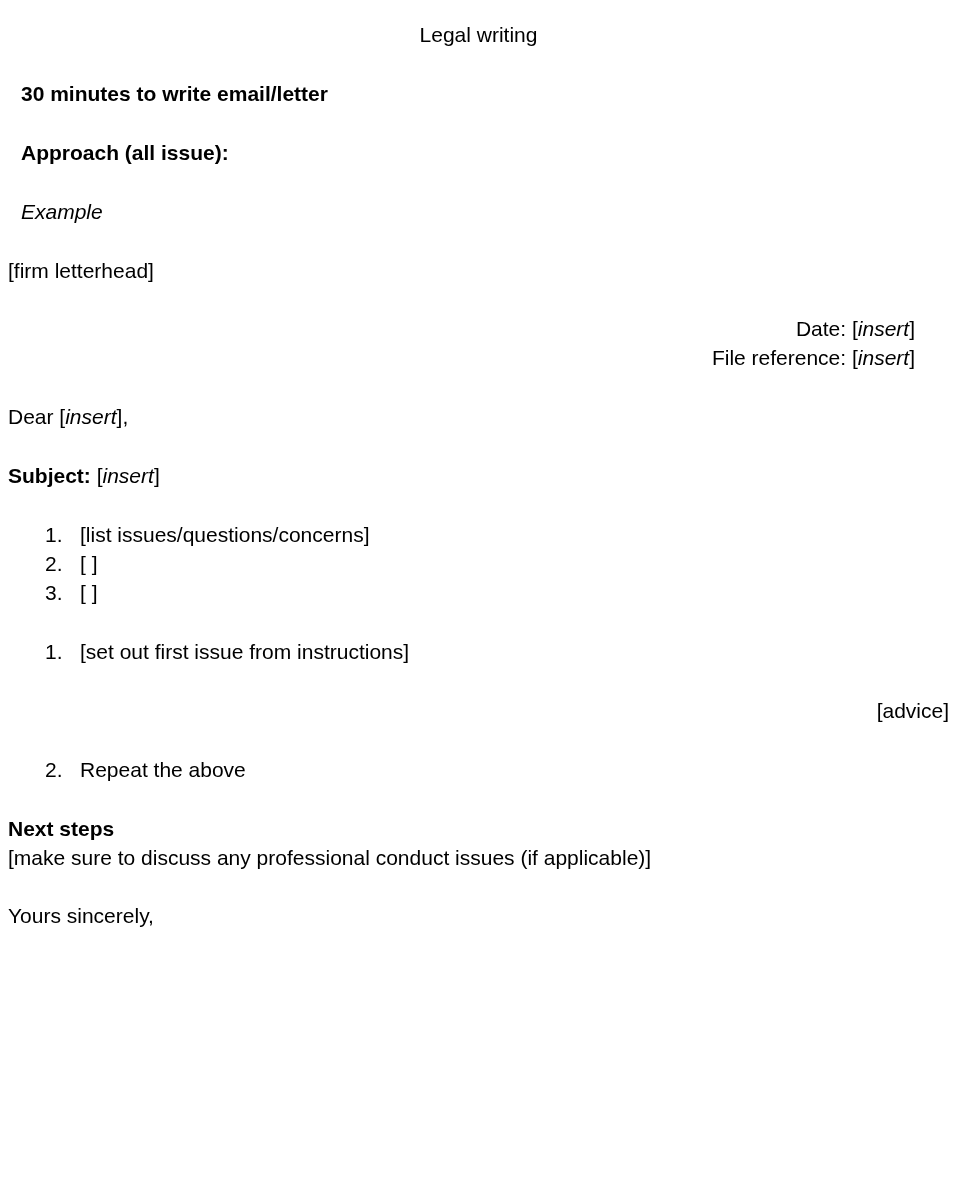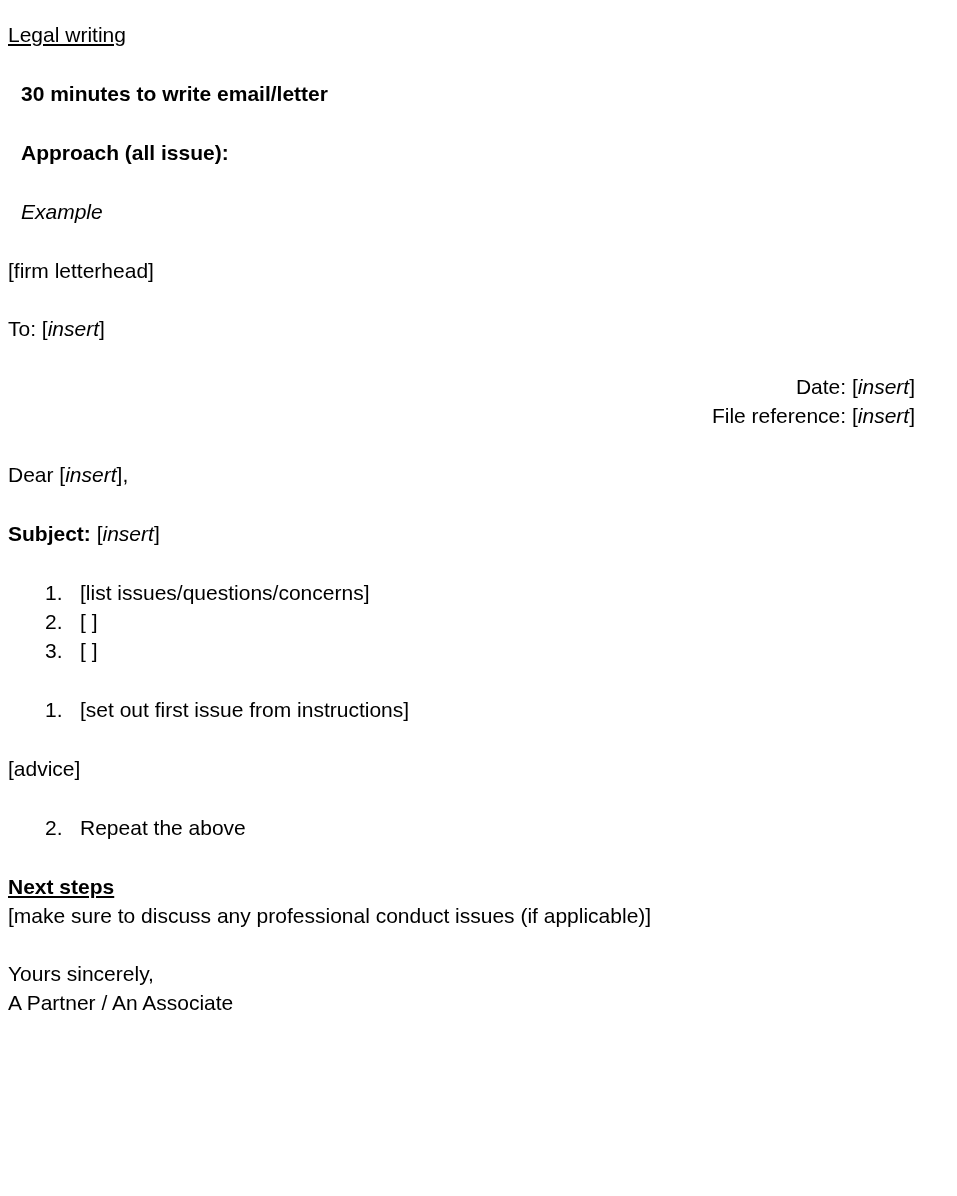--- a/index.html
+++ b/index.html
@@ -24,23 +24,23 @@
   .block {
     margin: 0;
     padding: 0 8px;
     font-size: 21px;
     line-height: 29px;
     font-weight: 400;
     white-space: pre-wrap;
   }
   
   .doc-title {
-    text-decoration: underline;
     text-underline-offset: 2px;
     margin-top: 20px;
+    text-align: center;
   }
   .spaced      { margin-top: 30px; margin-left: 13px; }
   .bold        { font-weight: 700; }
   .ital        { font-style: italic; }
   .center      { text-align: left; }
   .right-block {
     text-align: right;
     padding-right: 42px;
   }
   .para {
@@ -77,21 +77,20 @@
   <p class="block doc-title">Legal writing</p>
 
   <p class="block bold spaced">30 minutes to write email/letter</p>
 
   <p class="block bold spaced">Approach (all issue):</p>
 
   <p class="block ital spaced">Example</p>
 
   <p class="block center" style="margin-top:30px;">[firm letterhead]</p>
 
-  <p class="block" style="margin-top:29px;"><span>To: [</span><span class="italic-run">insert</span><span>]</span></p>
 
 
   <p class="block right-block" style="margin-top:29px;"><span>Date: [</span><span class="italic-run">insert</span><span>]</span></p>
 
   <p class="block right-block"><span>File reference: [</span><span class="italic-run">insert</span><span>]</span></p>
 
   <p class="block" style="margin-top:30px;"><span>Dear [</span><span class="italic-run">insert</span><span>],</span></p>
 
   <p class="block" style="margin-top:30px;"><span class="bold">Subject:</span><span> [</span><span class="italic-run">insert</span><span>]</span></p>
 
@@ -111,31 +110,30 @@
     </li>
   </ol>
 
   <ol class="num-list list-gap-top" style="margin-top:30px;">
     <li>
       <span class="marker">1.</span>
       <span>[set out first issue from instructions]</span>
     </li>
   </ol>
 
-  <p class="block" style="margin-top:30px;">[advice]</p>
+  <p class="block" style="margin-top:30px;text-align:right;">[advice]</p>
 
   <ol class="num-list" style="margin-top:30px;">
     <li>
       <span class="marker">2.</span>
       <span>Repeat the above</span>
     </li>
   </ol>
 
-  <p class="block bold" style="margin-top:30px;text-decoration:underline;">Next steps</p>
+  <p class="block bold" style="margin-top:30px;">Next steps</p>
 
 
   <p class="block">[make sure to discuss any professional conduct issues (if applicable)]</p>
 
   <p class="block" style="margin-top:29px;">Yours sincerely,</p>
 
-  <p class="block">A Partner / An Associate</p>
 
 </div>
 
 </body></html>

